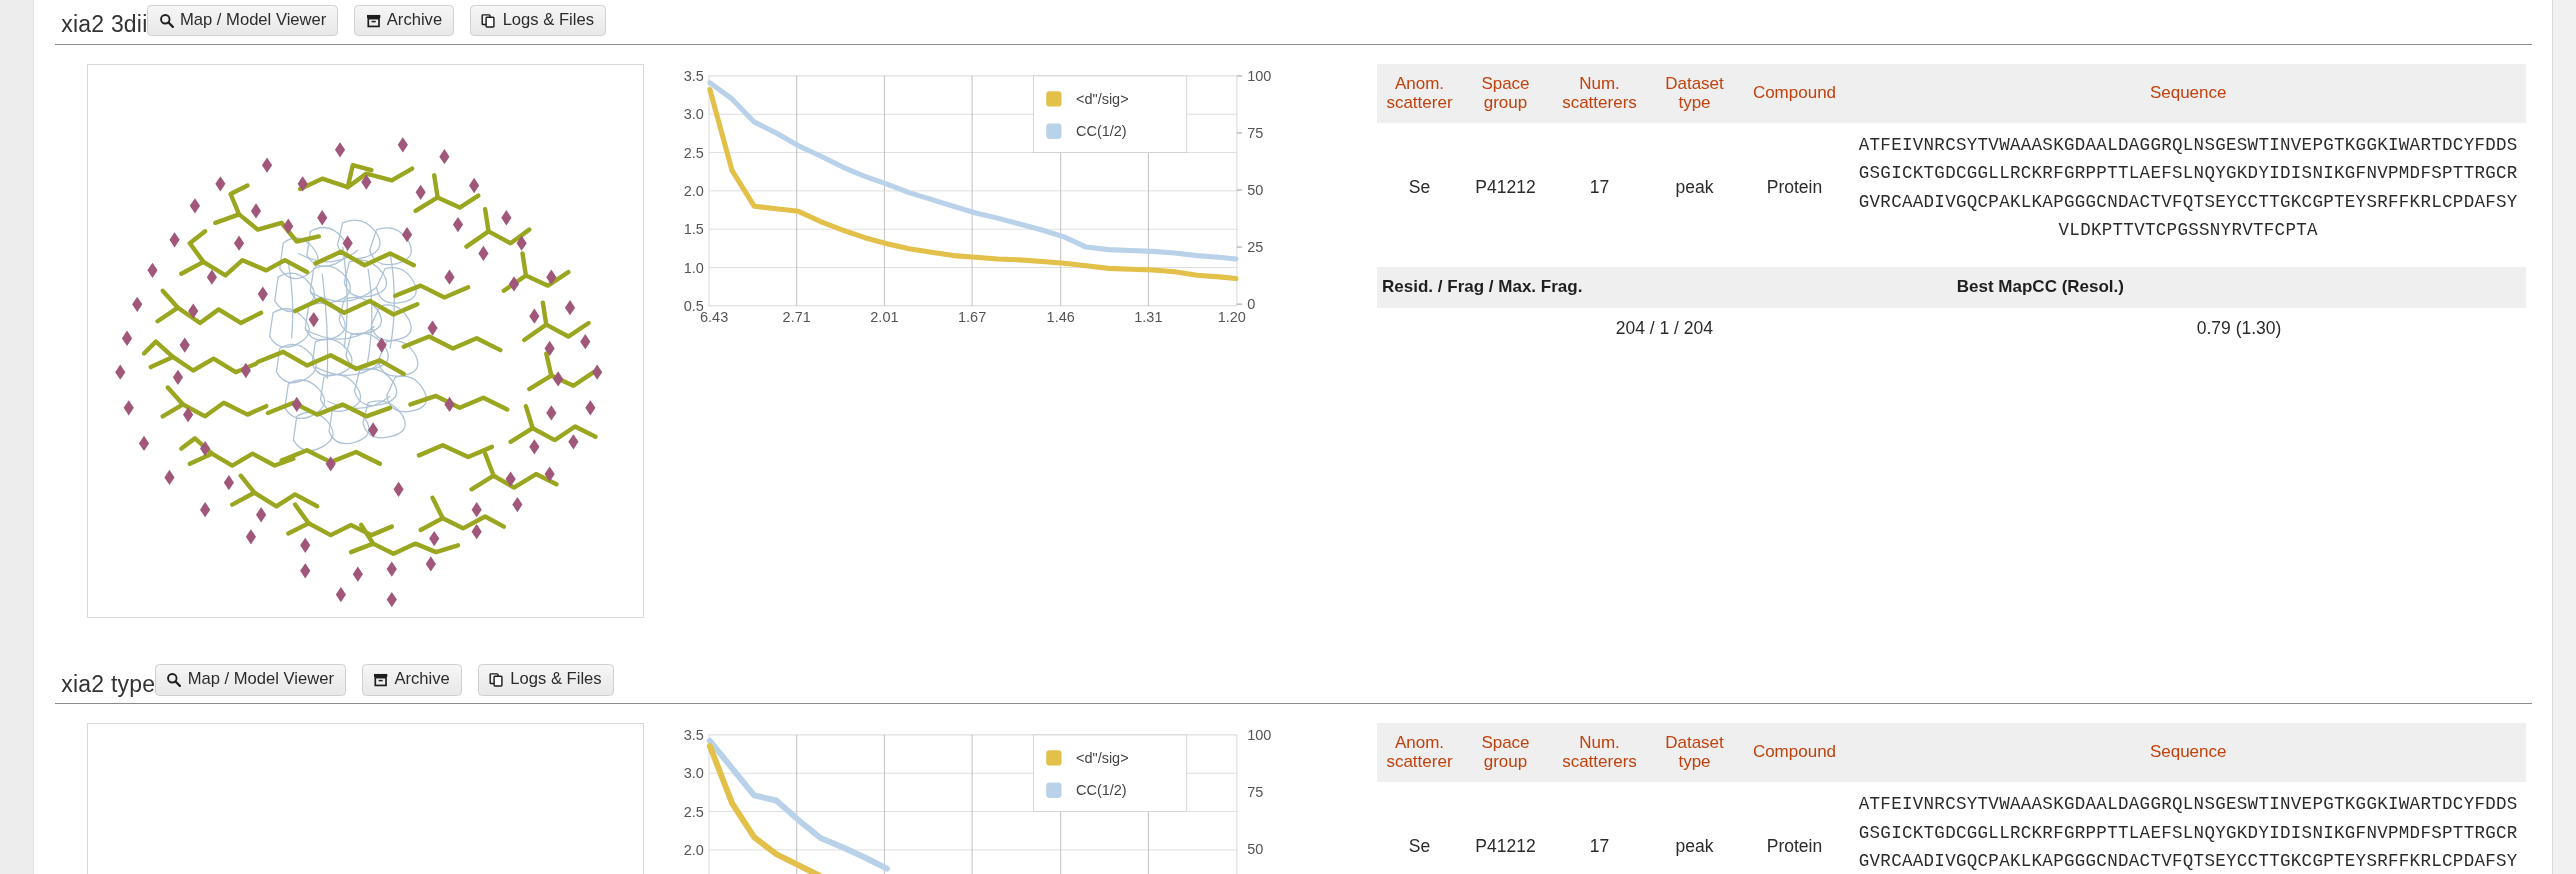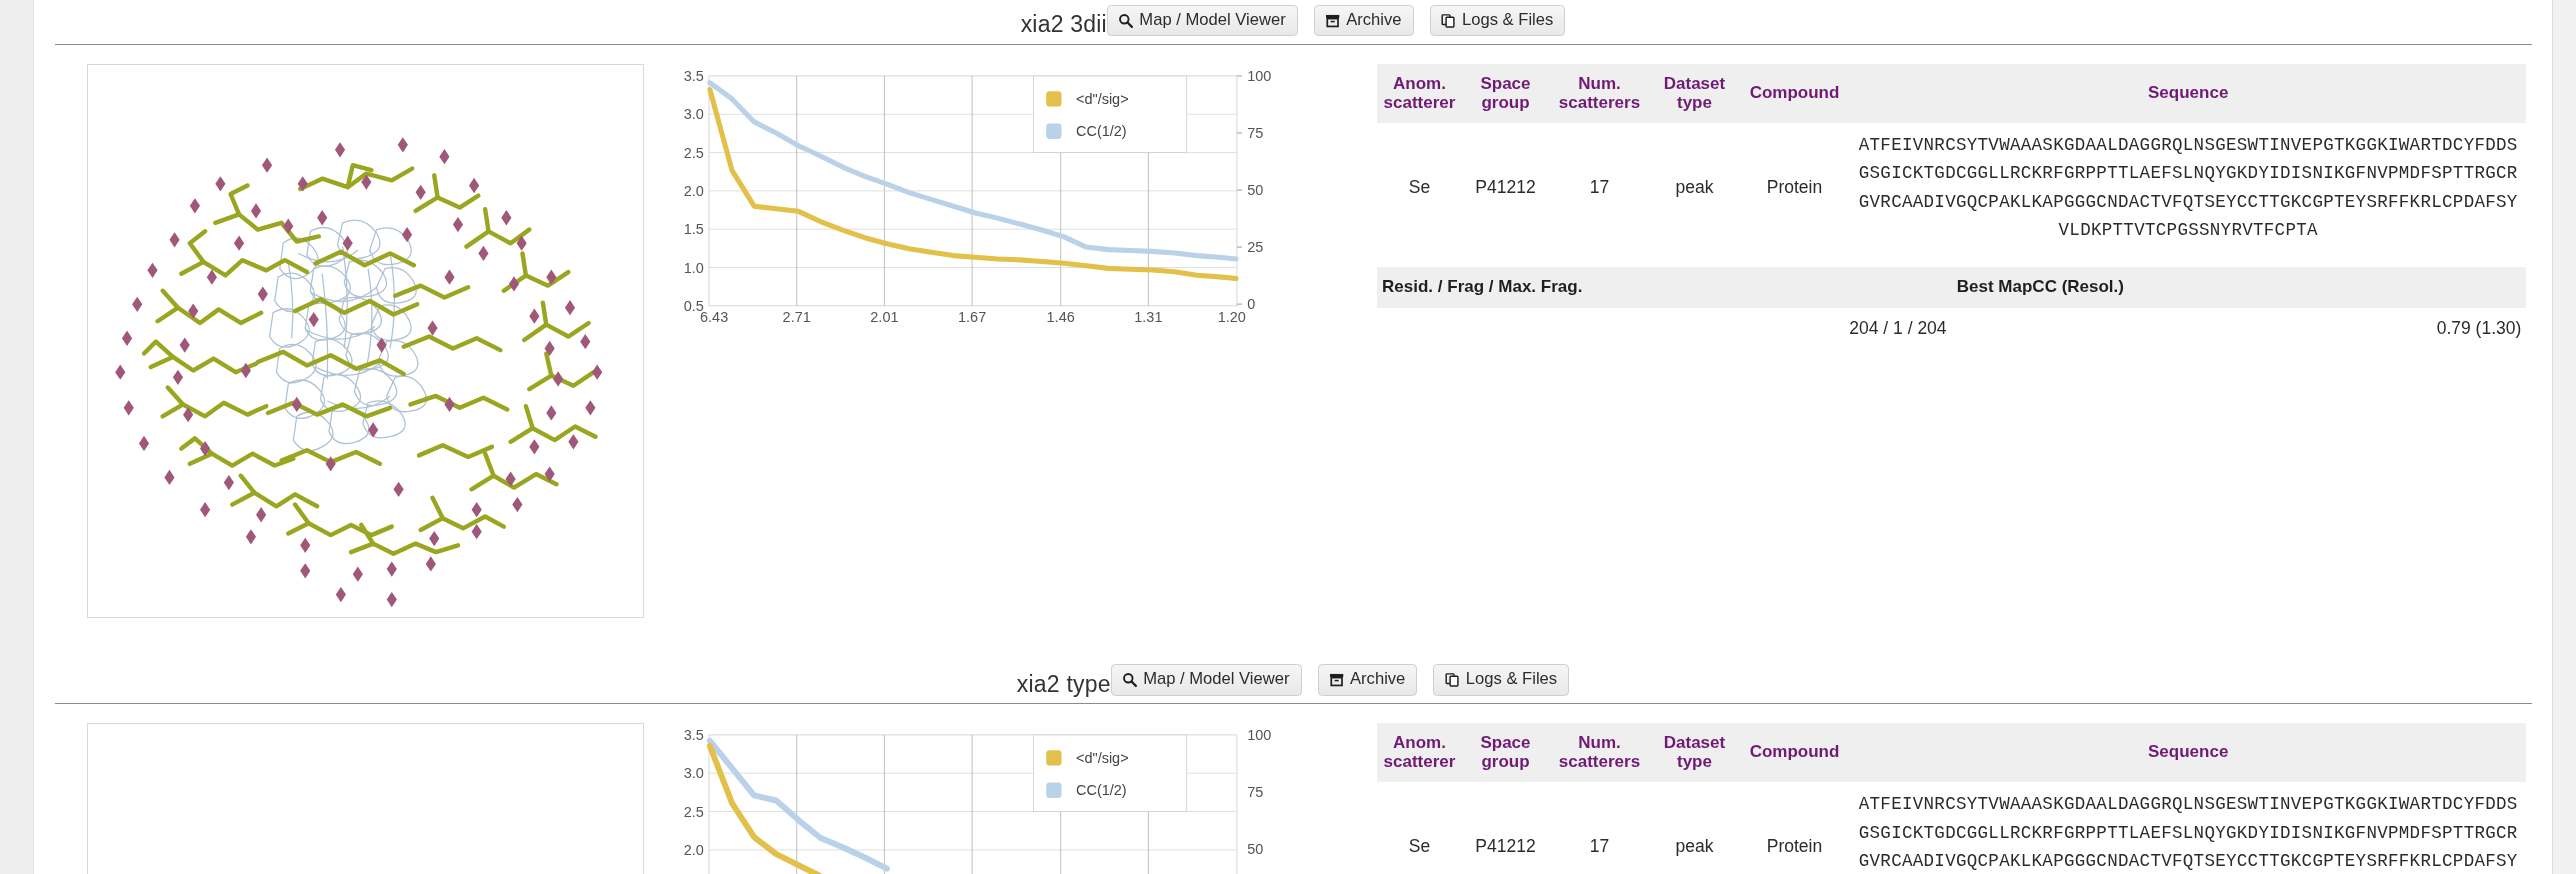--- a/index.html
+++ b/index.html
@@ -38,21 +38,21 @@
     border-radius: 6.8px;
   }
 
   
   .section {
     padding: 0 20.5px 0 20.5px;
   }
   .section-head {
     display: flex;
     align-items: flex-end;
-    justify-content: center;
+    justify-content: flex-start;
     border-bottom: 0.9px solid #8c8c8c;
     padding: 5.1px 6.8px 7.7px 6.8px;
     margin: 0 0 0 0;
   }
   .section-title {
     font-size: 23px;
     color: #333333;
     font-weight: 400;
     line-height: 1;
     letter-spacing: 0.2px;
@@ -105,22 +105,22 @@
     padding-right: 5.1px;
   }
   table.info {
     width: 100%;
     border-collapse: collapse;
     table-layout: fixed;
   }
   table.info thead th {
     background: #efefef;
     font-size: 17px;
-    font-weight: bold;
-    color: #701a75;
+    font-weight: normal;
+    color: #c2410c;
     padding: 9.4px 5.1px 11px 5.1px;
     vertical-align: middle;
     border: none;
     line-height: 1.12;
   }
   table.info tbody td {
     font-size: 17.5px;
     color: #2b2b2b;
     text-align: center;
     vertical-align: middle;
@@ -154,21 +154,21 @@
     background: #efefef;
     font-size: 17px;
     font-weight: bold;
     color: #1f1f1f;
     padding: 10.2px 5.1px 11px 5.1px;
     text-align: left;
   }
   table.frag tbody td {
     font-size: 17.5px;
     color: #2b2b2b;
-    text-align: right;
+    text-align: center;
     padding: 10.2px 5.1px;
   }
 
   .spacer-gap { height: 41px; }
 </style>
 </head>
 <body>
 
 <div class="page-frame">
 

